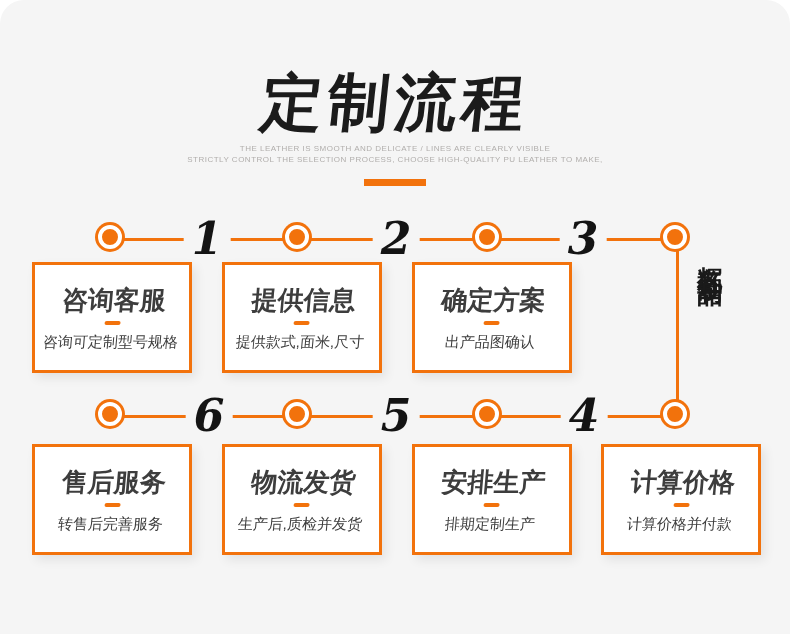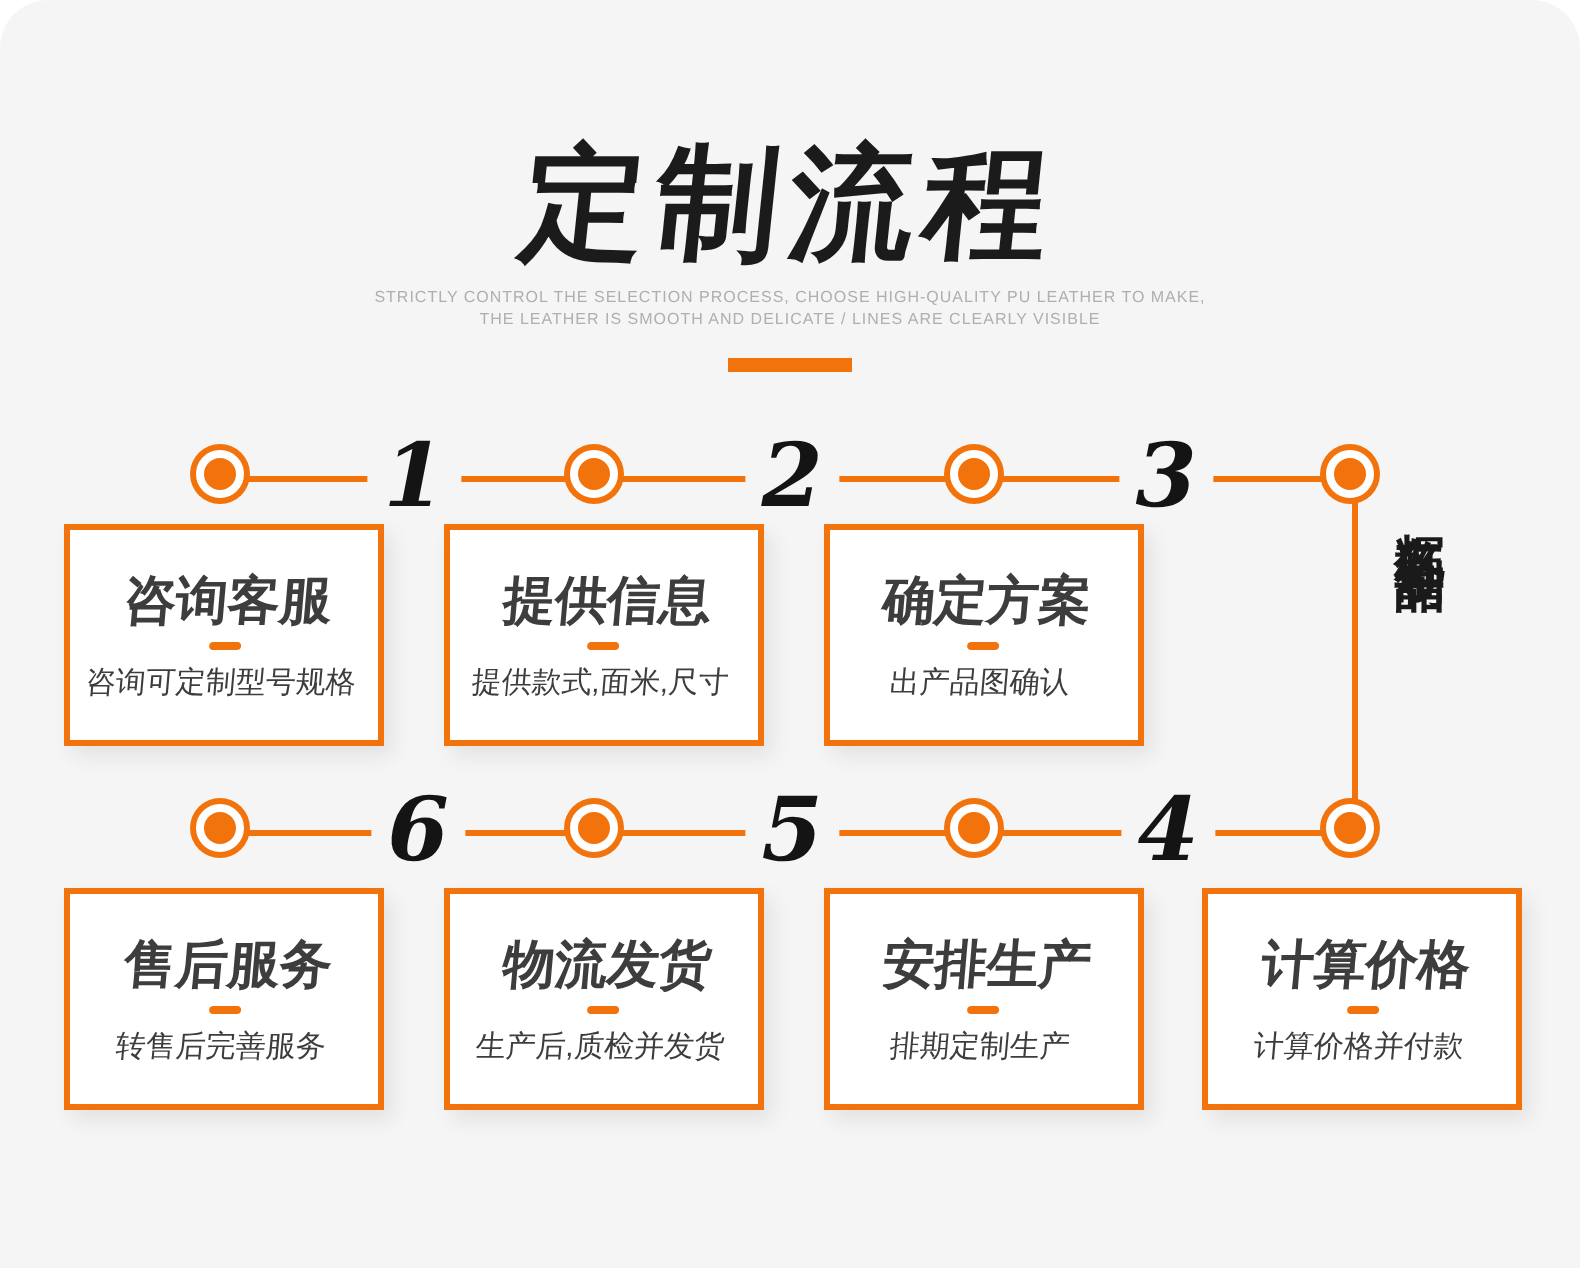--- a/index.html
+++ b/index.html
@@ -58,22 +58,22 @@
     letter-spacing:3px;color:#1a1a1a;line-height:1.05;z-index:2;
   }
 </style>
 </head>
 <body>
 
 <div class="card">
 
   <div class="page-title">定制流程</div>
   <div class="subtitle">
+    <div>THE LEATHER IS SMOOTH AND DELICATE / LINES ARE CLEARLY VISIBLE</div>
     <div>STRICTLY CONTROL THE SELECTION PROCESS, CHOOSE HIGH-QUALITY PU LEATHER TO MAKE,</div>
-    <div>THE LEATHER IS SMOOTH AND DELICATE / LINES ARE CLEARLY VISIBLE</div>
   </div>
   <div class="title-bar"></div>
 
   <div class="hline" style="left:113px;top:238px;width:565px;"></div>
 
   <div class="vline" style="left:676px;top:240px;height:177px;"></div>
 
   <div class="hline" style="left:113px;top:415px;width:565px;"></div>
 
   <span class="num" style="left:207px;top:239px;">1</span>

